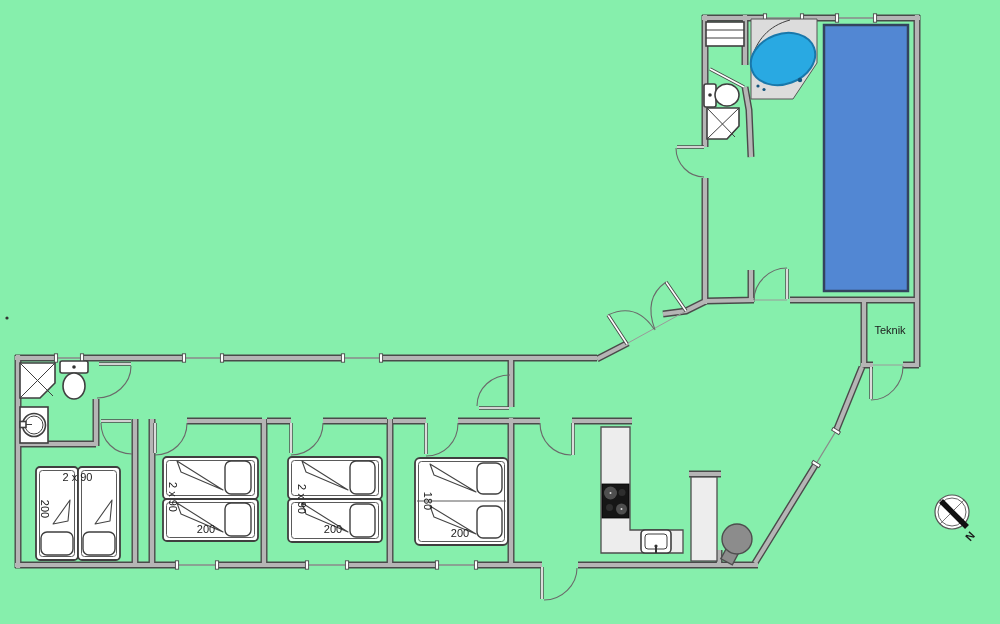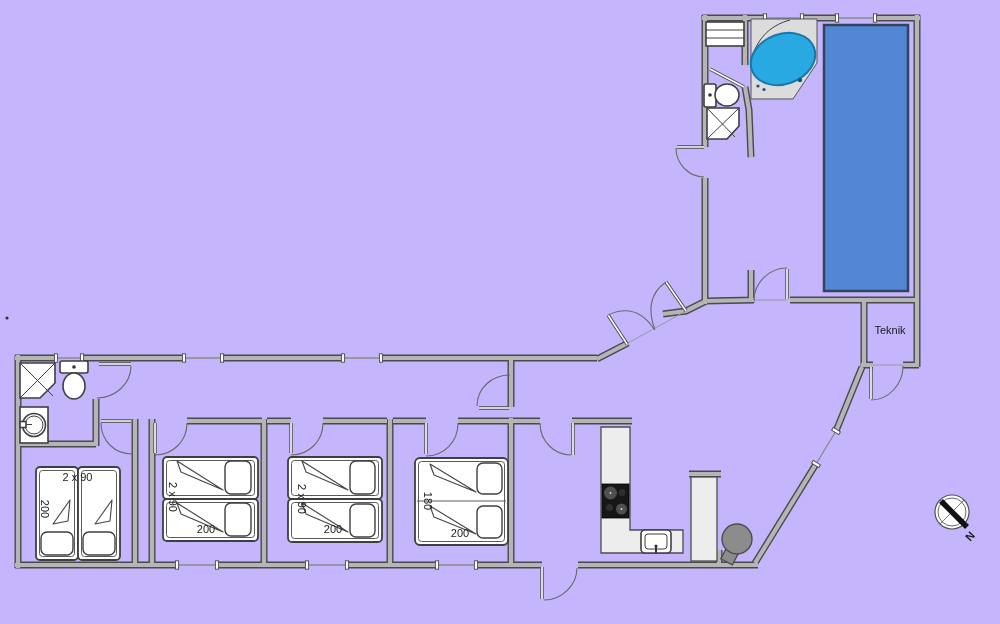--- a/index.html
+++ b/index.html
@@ -1,16 +1,16 @@
 <!DOCTYPE html>
 <html><head>
 <meta charset="utf-8">
 <style>
   html,body{margin:0;padding:0;background:#fff;}
-  .page{position:relative;width:1000px;height:624px;background:#c4b5fd;overflow:hidden;}
+  .page{position:relative;width:1000px;height:624px;background:#86efac;overflow:hidden;}
   svg{display:block;}
   svg text{font-family:"Liberation Sans","DejaVu Sans",sans-serif;font-size:11px;fill:#1a1a1a;}
   .wo{fill:none;stroke:#4a4a4a;stroke-width:7;stroke-linejoin:miter;}
   .wi{fill:none;stroke:#b5b5b5;stroke-width:4.2;stroke-linejoin:miter;}
   .win{stroke:#8a8a8a;stroke-width:1.3;}
   .cap{fill:#fff;stroke:#4a4a4a;stroke-width:0.9;}
   .leafD{stroke:#4a4a4a;stroke-width:3.4;fill:none;}
   .leafW{stroke:#fff;stroke-width:1.6;fill:none;}
   .arc{fill:none;stroke:#6a6a6a;stroke-width:1.1;}
   .thr{stroke:#9a9a9a;stroke-width:1;}

